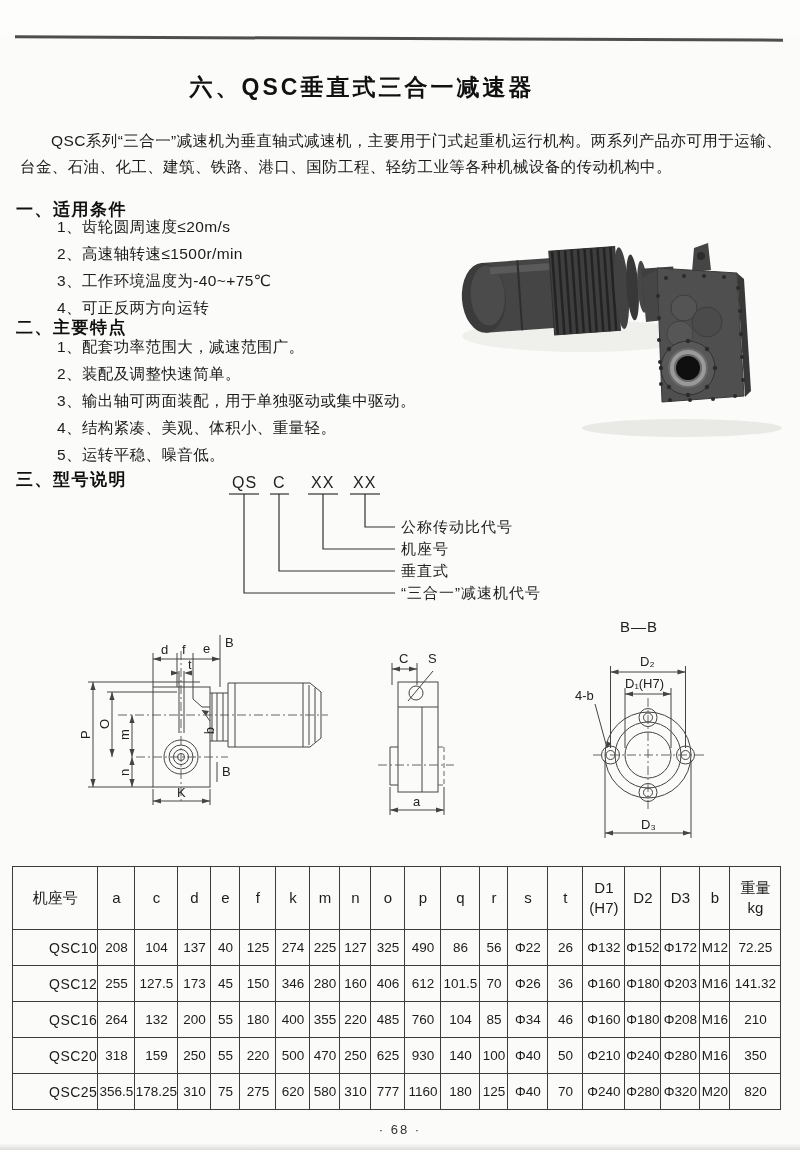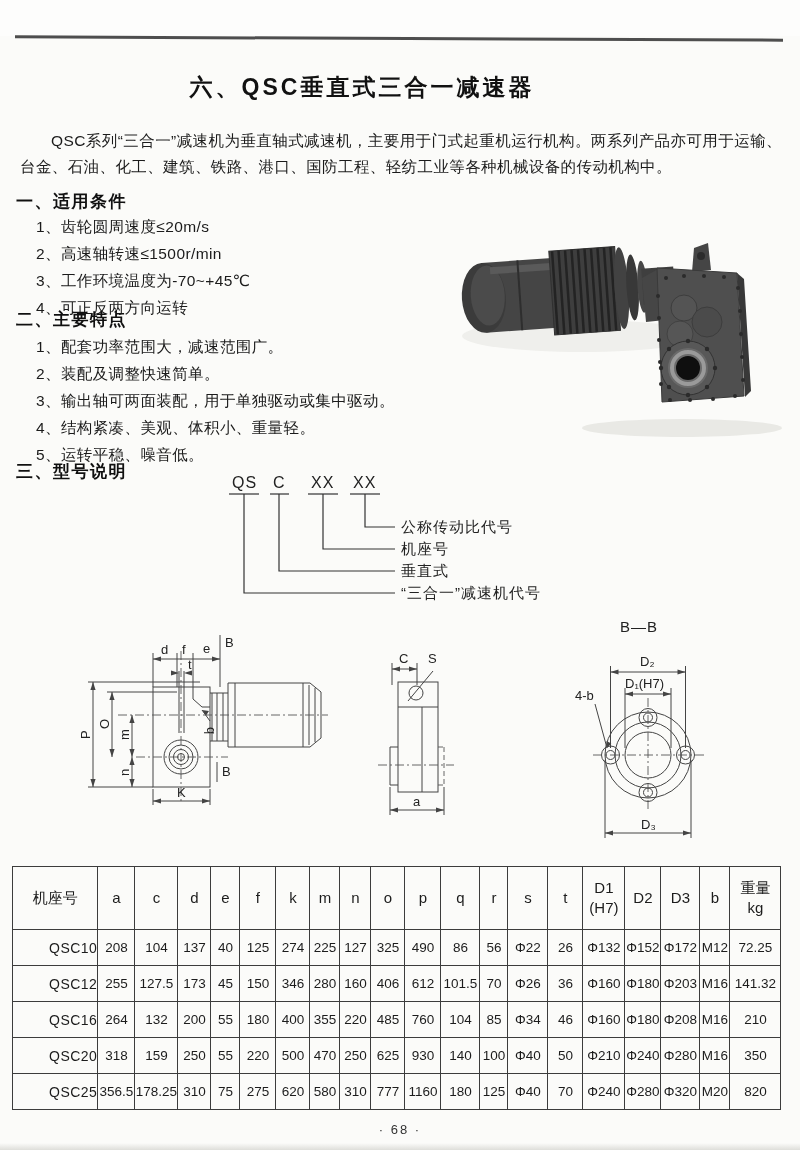--- a/index.html
+++ b/index.html
@@ -17,27 +17,27 @@
   .scan-bottom{position:absolute;left:0;bottom:0;width:800px;height:7px;background:linear-gradient(#fbfbf9,#dededa);}
   .doc-title{
     position:absolute;left:0;top:72px;width:724px;text-align:center;
     font-size:23px;font-weight:bold;letter-spacing:3px;color:#111;
   }
   .intro{
     position:absolute;left:20px;top:112px;width:762px;
     font-size:15.5px;line-height:26px;text-indent:2em;text-align:justify;letter-spacing:0.4px;color:#1b1b1b;
   }
   .sec-heading{
-    position:absolute;left:16px;font-size:17px;font-weight:bold;letter-spacing:1.5px;color:#101010;
+    position:absolute;left:16px;font-size:17px;font-weight:bold;letter-spacing:1.5px;color:#101010;margin-top:8px;
   }
   .sec-list{
     position:absolute;left:36px;margin:0;padding:0;list-style:none;
     font-size:15.5px;color:#1b1b1b;letter-spacing:0.4px;
   }
-  .sec-list li{line-height:27px;}
+  .sec-list li{line-height:27px;margin-left:21px;}
   .photo{position:absolute;left:432px;top:216px;}
   .model-diagram{position:absolute;left:225px;top:468px;}
   .drawings{position:absolute;left:0;top:595px;width:800px;height:265px;}
   .dwg-left{position:absolute;left:60px;top:20px;}
   .dwg-mid{position:absolute;left:370px;top:40px;}
   .dwg-right{position:absolute;left:565px;top:3px;}
   svg text{font-family:"Liberation Sans","DejaVu Sans",sans-serif;fill:#222;}
   .dims-table{
     position:absolute;left:12px;top:866px;
     border-collapse:collapse;table-layout:fixed;
@@ -63,21 +63,21 @@
   <div class="scan-line"></div>
 
   <div class="doc-title">六、QSC垂直式三合一减速器</div>
 
   <p class="intro">QSC系列“三合一”减速机为垂直轴式减速机，主要用于门式起重机运行机构。两系列产品亦可用于运输、台金、石油、化工、建筑、铁路、港口、国防工程、轻纺工业等各种机械设备的传动机构中。</p>
 
   <div class="sec-heading" style="top:190px">一、适用条件</div>
   <ul class="sec-list" style="top:213px">
     <li>1、齿轮圆周速度≤20m/s</li>
     <li>2、高速轴转速≤1500r/min</li>
-    <li>3、工作环境温度为-70~+45℃</li>
+    <li>3、工作环境温度为-40~+75℃</li>
     <li>4、可正反两方向运转</li>
   </ul>
 
   <div class="sec-heading" style="top:308px">二、主要特点</div>
   <ul class="sec-list" style="top:333px">
     <li>1、配套功率范围大，减速范围广。</li>
     <li>2、装配及调整快速简单。</li>
     <li>3、输出轴可两面装配，用于单独驱动或集中驱动。</li>
     <li>4、结构紧凑、美观、体积小、重量轻。</li>
     <li>5、运转平稳、噪音低。</li>

